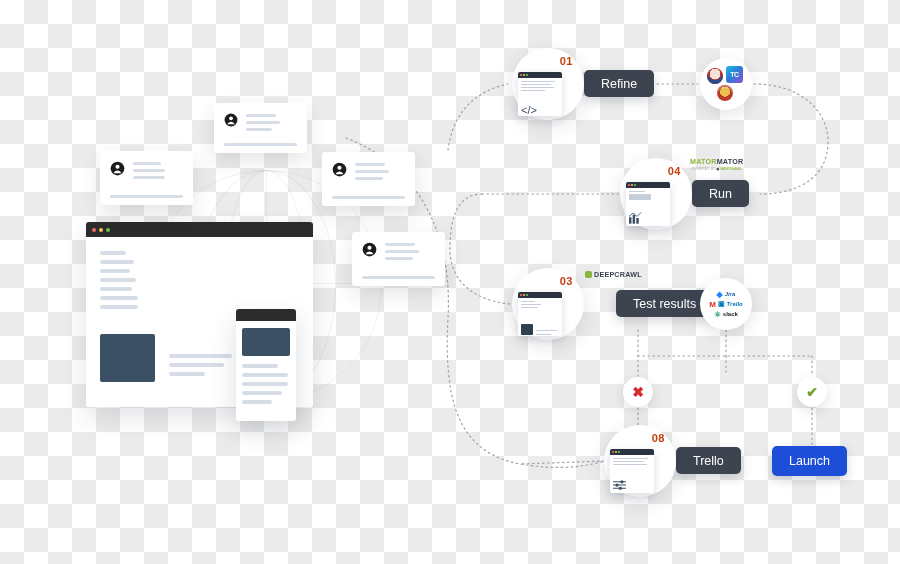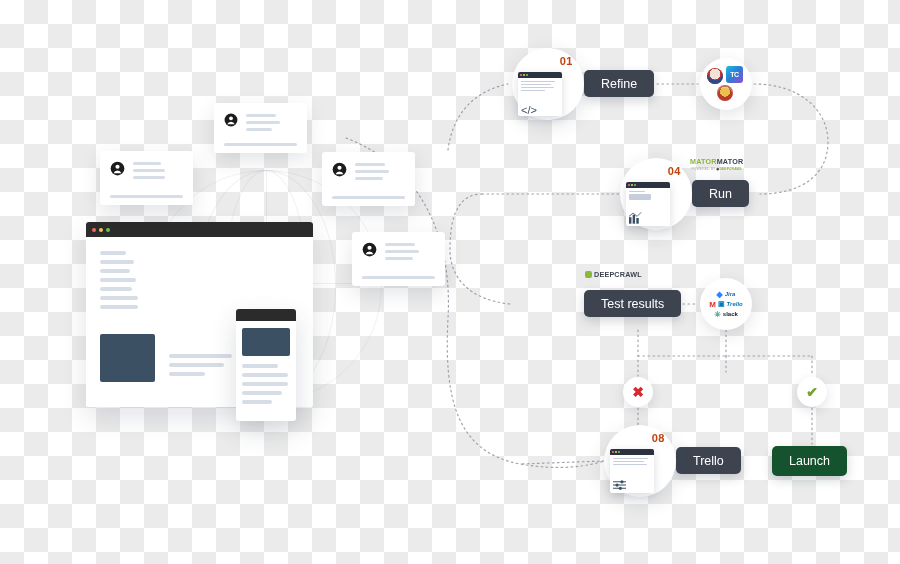--- a/index.html
+++ b/index.html
@@ -63,21 +63,21 @@
     padding-left:2px;}
   .mcdot{width:1.6px;height:1.6px;border-radius:50%;}
   .mc-body{position:relative;padding:3px 3px 0 3px;}
   .mc-ln{height:1.4px;background:#c7cedb;border-radius:1px;margin-bottom:1.6px;}
   .mc-glyph{position:absolute;left:3px;bottom:3px;font-size:11px;color:#3c5064;line-height:1;}
 
   .pill{height:27px;border-radius:5px;display:flex;align-items:center;justify-content:center;
     color:#fff;font-size:12.5px;padding:0 17px;box-shadow:0 4px 11px rgba(40,50,70,.2);
     white-space:nowrap;}
   .pill.dark{background:#3d4450;}
-  .pill.green{background:#14532d;}
+  .pill.green{background:#1d4ed8;}
 
   .logocircle{width:52px;height:52px;border-radius:50%;background:#fff;
     box-shadow:0 5px 16px rgba(40,50,70,.13);display:flex;align-items:center;
     justify-content:center;z-index:4;}
   .statuscircle{width:30px;height:30px;border-radius:50%;background:#fff;
     box-shadow:0 4px 12px rgba(40,50,70,.14);display:flex;align-items:center;
     justify-content:center;font-size:14px;font-weight:bold;z-index:4;}
 
   .brandlogo{font-size:7.2px;font-weight:bold;letter-spacing:.2px;line-height:1;
     white-space:nowrap;}
@@ -285,21 +285,39 @@
   <div class="abs" style="left:690px;top:158px;text-align:center">
     <div class="brandlogo">
       <span class="g">MATOR</span><span class="d">MATOR</span>
     </div>
     <div class="brandsub">
       <span>POWERED BY</span>
       <span class="dk">◉</span><span class="gr">DEEPCRAWL</span>
     </div>
   </div>
 
-  <div class="abs pill dark" style="left:584px;top:290px">
+  <div class="abs node" style="left:512px;top:268px">
+    <span class="num">03</span>
+    <span class="minicard">
+      <span class="mc-bar">
+        <span class="mcdot" style="background:#ee6a5f"></span>
+        <span class="mcdot" style="background:#f5bf4f"></span>
+        <span class="mcdot" style="background:#61c454"></span>
+      </span>
+      <span class="mc-body" style="display:block;height:38px;position:relative">
+        <span class="mc-ln" style="display:block;width:14px"></span>
+        <span class="mc-ln" style="display:block;width:20px"></span>
+        <span class="mc-ln" style="display:block;width:17px"></span>
+        <span class="abs" style="left:3px;bottom:4px;width:12px;height:11px;background:#2f3f50;border-radius:1px"></span>
+        <span class="abs" style="left:18px;bottom:8px;width:21px;height:1.4px;background:#c7cedb"></span>
+        <span class="abs" style="left:18px;bottom:4px;width:15px;height:1.4px;background:#c7cedb"></span>
+      </span>
+    </span>
+  </div>
+  <div class="abs pill dark" style="left:616px;top:290px">
     <span>Test results</span>
   </div>
   <div class="abs" style="left:585px;top:271px;display:flex;align-items:center;gap:2px">
     <span style="width:7px;height:7px;border-radius:2px;background:#8cb63c;display:inline-block"></span>
     <span class="brandlogo"><span class="d">DEEPCRAWL</span></span>
   </div>
   <div class="abs logocircle" style="left:700px;top:278px">
     <span style="display:block;width:46px">
       <span class="icn-row" style="justify-content:center">
         <span style="color:#2684ff;font-size:8px">◆</span>

